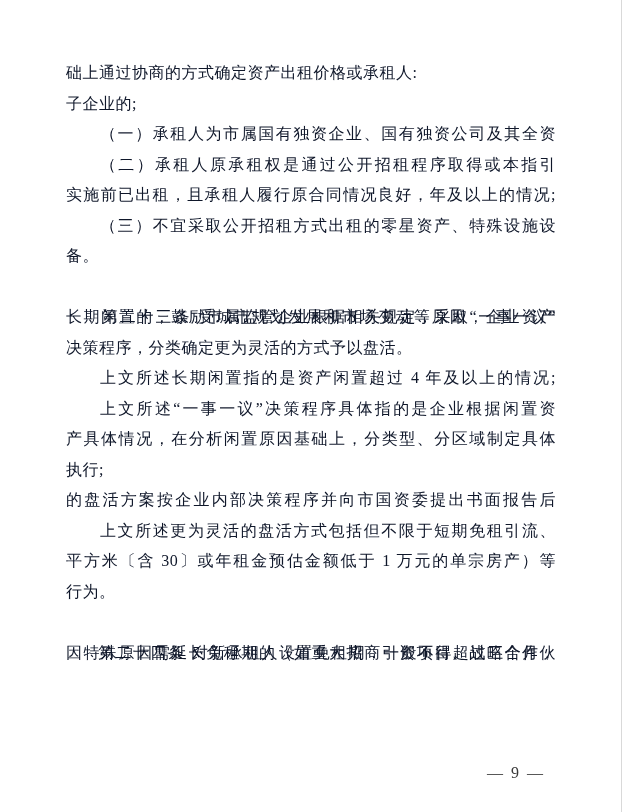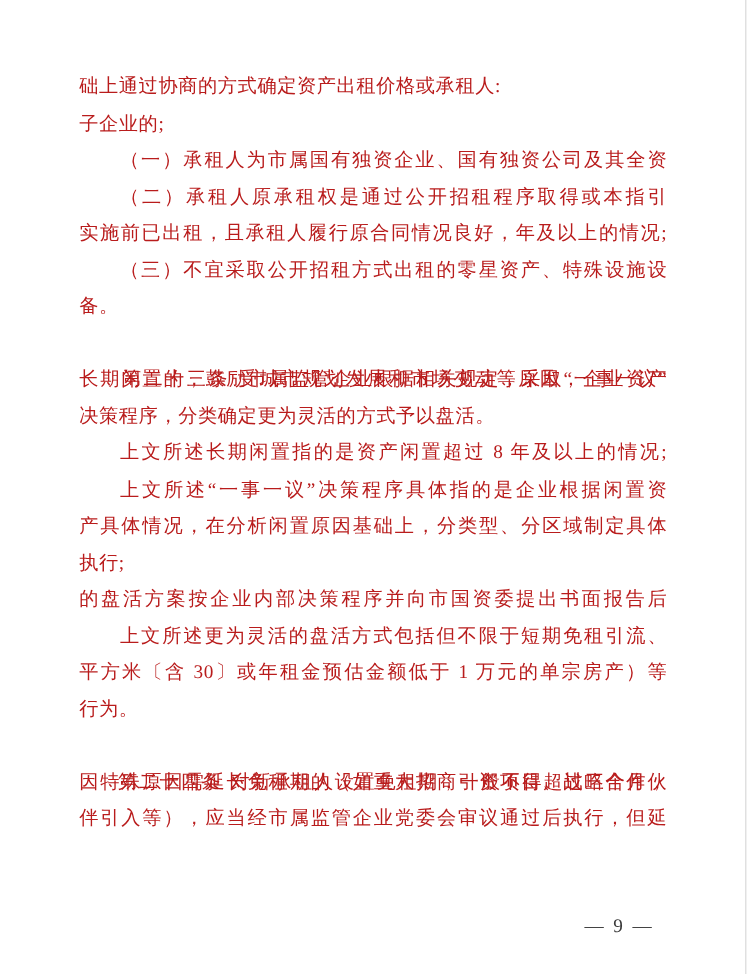--- a/index.html
+++ b/index.html
@@ -25,21 +25,21 @@
     top: 0;
     width: 1px;
     height: 812px;
     background: #d9d9d9;
   }
   .text-block {
     position: absolute;
     left: 66px;
     top: 58px;
     width: 490px;
-    color: #b91c1c;
+    color: #0f172a;
     font-size: 16px;
     letter-spacing: 0.5px;
   }
   .line {
     height: 30.5px;
     line-height: 30.5px;
     white-space: pre-wrap;
   }
   .j {
     text-align: justify;
@@ -77,32 +77,31 @@
     <div class="line j ind">（一）承租人为市属国有独资企业、国有独资公司及其全资</div>
     <div class="line j ind">（二）承租人原承租权是通过公开招租程序取得或本指引</div>
     <div class="line j">实施前已出租，且承租人履行原合同情况良好，年及以上的情况;</div>
     <div class="line j ind">（三）不宜采取公开招租方式出租的零星资产、特殊设施设</div>
     <div class="line">备。</div>
     <div class="line j ind">
       <span class="bold">第二十三条</span><span class="after-bold">受城市规划发展和市场变动等原因，企业资产</span>
     </div>
     <div class="line j">长期闲置的，鼓励市属监管企业根据相关规定，采取“一事一议”</div>
     <div class="line">决策程序，分类确定更为灵活的方式予以盘活。</div>
-    <div class="line j ind">上文所述长期闲置指的是资产闲置超过 8 年及以上的情况;</div>
+    <div class="line j ind">上文所述长期闲置指的是资产闲置超过 4 年及以上的情况;</div>
     <div class="line j ind">上文所述“一事一议”决策程序具体指的是企业根据闲置资</div>
     <div class="line j">产具体情况，在分析闲置原因基础上，分类型、分区域制定具体</div>
     <div class="line">执行;</div>
     <div class="line j">的盘活方案按企业内部决策程序并向市国资委提出书面报告后</div>
     <div class="line j ind">上文所述更为灵活的盘活方式包括但不限于短期免租引流、</div>
     <div class="line j">平方米〔含 30〕或年租金预估金额低于 1 万元的单宗房产）等</div>
     <div class="line">行为。</div>
     <div class="line j ind">
       <span class="bold">第二十四条</span><span class="after-bold">对新承租人设置免租期，一般不得超过三个月，</span>
     </div>
     <div class="line j">因特殊原因需延长免租期的（如重大招商引资项目、战略合作伙</div>
-    <div class="line j">伴引入等），应当经市属监管企业党委会审议通过后执行，但延</div>
   </div>
 
   <div class="page-number">— 9 —</div>
 
   <div class="edge-line"></div>
 
 </div>
 
 </body></html>

